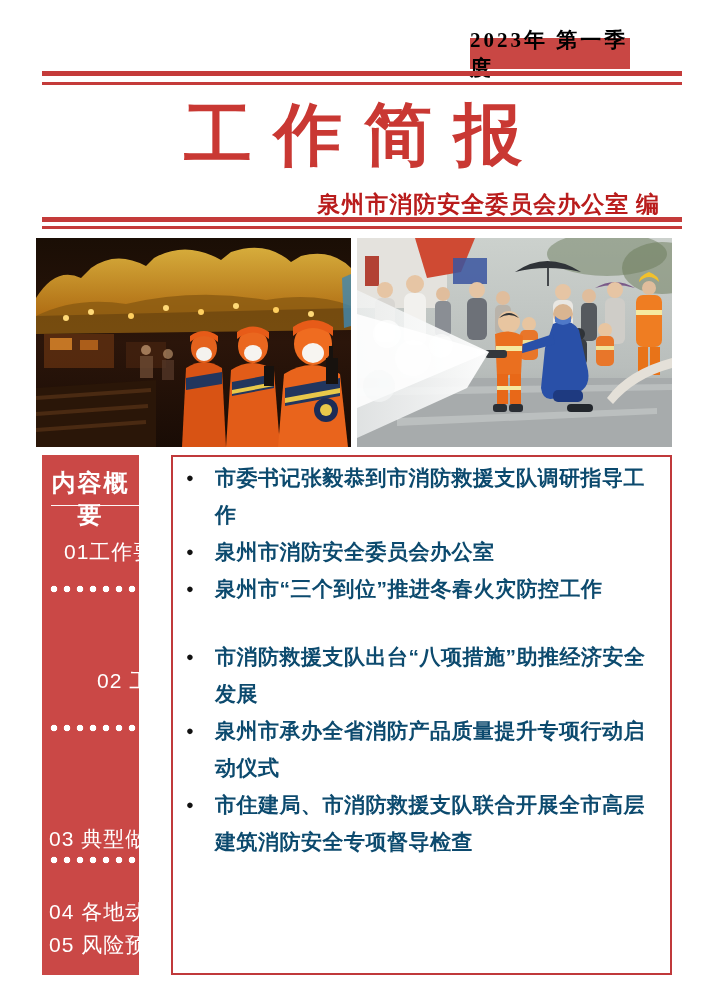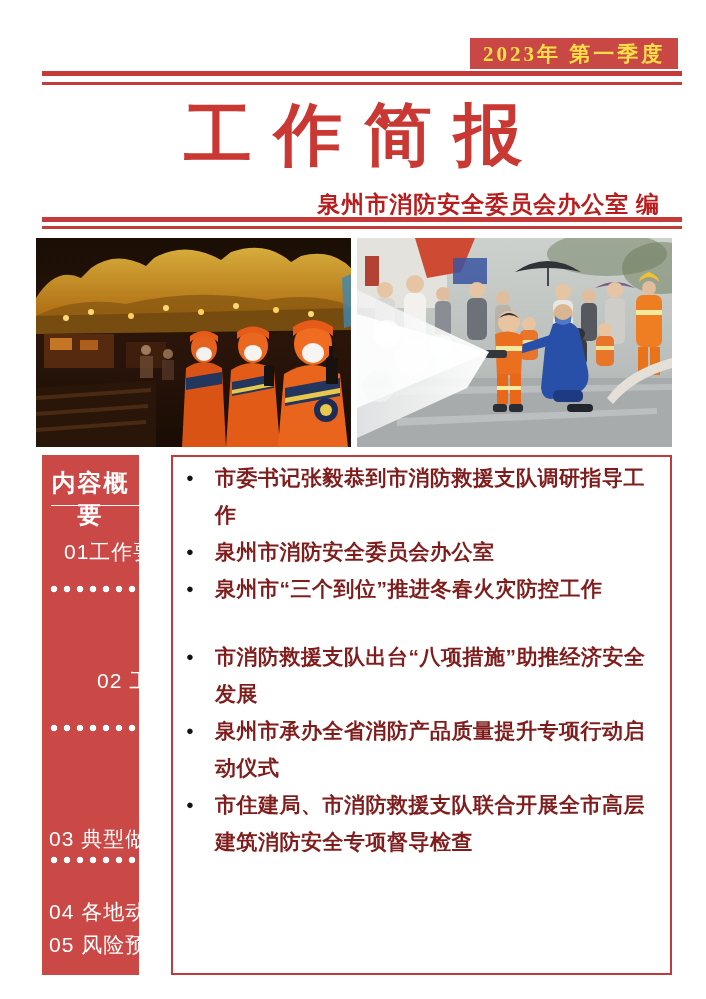--- a/index.html
+++ b/index.html
@@ -1,22 +1,22 @@
 <!DOCTYPE html>
 <html><head>
 <meta charset="utf-8">
 <style>
   * { margin:0; padding:0; box-sizing:border-box; }
   body { background:#ffffff; font-family:"Liberation Sans", sans-serif; }
   .page { position:relative; width:706px; height:999px; background:#ffffff; overflow:hidden; margin:0 auto; }
 
   
   .badge {
-    position:absolute; left:470px; top:38px; width:208px; height:31px;
-    background:#c94744; color:#fde047; display:flex; align-items:center; justify-content:center;
+    position:absolute; left:470px; top:38px; width:160px; height:31px;
+    background:#c94744; color:#000000; display:flex; align-items:center; justify-content:center;
     font-family:"Liberation Serif", serif; font-weight:700; font-size:21px; letter-spacing:3px;
   }
 
   
   .rule { position:absolute; left:42px; width:640px; background:#c43b3a; }
   .rule.r1a { top:71px; height:5px; }
   .rule.r1b { top:82px; height:3px; }
   .rule.r2a { top:217px; height:5px; }
   .rule.r2b { top:226px; height:3px; }
 
@@ -61,21 +61,21 @@
   .chev { width:10px; height:10px; border-top:3px solid #fff; border-right:3px solid #fff; transform:rotate(45deg); margin-left:-3px; }
 
   .content-box {
     position:absolute; left:129px; top:0; width:501px; height:520px;
     border:2px solid #c0393b; background:#fff;
   }
   .item-group { position:absolute; left:0; width:100%; list-style:none; }
   .g1 { top:2px; } .g2 { top:181px; } .g3 { top:359px; }
   .item-group li {
     position:relative; padding-left:42px; padding-right:8px;
-    font-size:21px; line-height:37px; font-weight:600; color:#7f1d1d; letter-spacing:0.5px;
+    font-size:21px; line-height:37px; font-weight:600; color:#0c4a6e; letter-spacing:0.5px;
   }
   .item-group li::before { content:"●"; position:absolute; left:13px; top:0; font-size:13px; color:#111; }
 </style>
 </head>
 <body>
 
 <div class="page">
 
   <div class="badge">2023年 第一季度</div>
 

